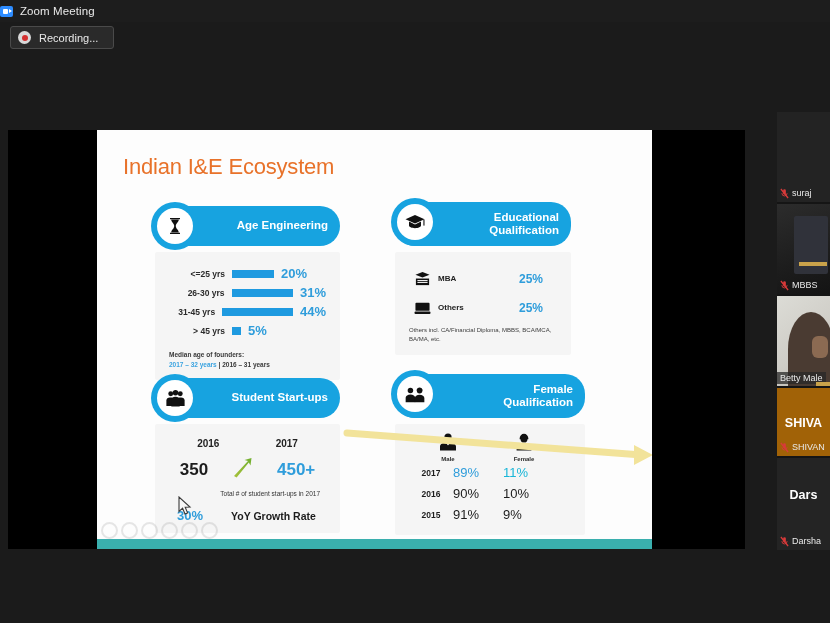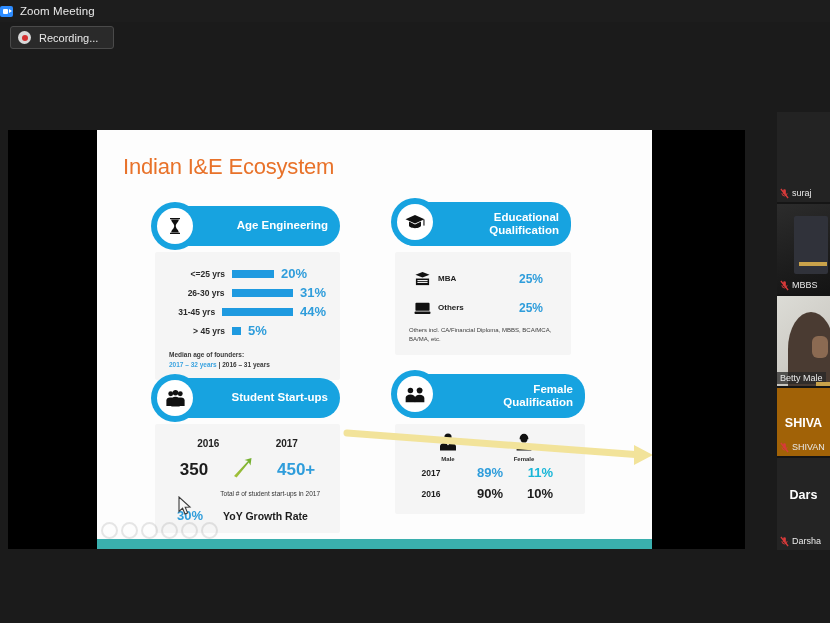--- a/index.html
+++ b/index.html
@@ -102,31 +102,31 @@
   .edu-name { flex: 1; font-size: 8px; font-weight: bold; color: #222; line-height: 1.25; padding-left: 3px; }
   .edu-pct { width: 38px; text-align: left; font-size: 12px; font-weight: bold; color: #2f9ddb; }
   .edu-note { margin-top: 5px; font-size: 6px; color: #3a3a3a; line-height: 1.55; }
 
   
   .ss-years { display: flex; justify-content: space-around; font-size: 10px; font-weight: bold; color: #222; margin-bottom: 6px; }
   .ss-vals { display: flex; align-items: center; justify-content: space-around; }
   .ss-2016 { font-size: 17px; font-weight: bold; color: #1c1c1c; }
   .ss-2017 { font-size: 17px; font-weight: bold; color: #2f9ddb; }
   .ss-note { text-align: right; font-size: 6.5px; color: #333; line-height: 1.6; margin-top: 4px; padding-right: 6px; }
-  .ss-growth { display: flex; align-items: baseline; gap: 20px; margin-top: 9px; padding-left: 8px; text-align: center; }
+  .ss-growth { display: flex; align-items: baseline; gap: 28px; margin-top: 9px; padding-left: 8px; text-align: center; }
   .ss-growth .pct { font-size: 13px; font-weight: bold; color: #2f9ddb; }
   .ss-growth .lbl { font-size: 10.5px; font-weight: bold; color: #1c1c1c; }
 
   
   .fe-head { display: flex; justify-content: flex-end; gap: 26px; padding-right: 22px; }
   .fe-col-h { width: 50px; text-align: center; }
   .fe-col-h .cap { font-size: 6px; font-weight: bold; color: #2b2b2b; margin-top: 1px; }
   .fe-row { display: flex; align-items: center; height: 21px; }
   .fe-year { width: 44px; font-size: 8.5px; font-weight: bold; color: #1d1d1d; text-align: center; }
-  .fe-cell { width: 50px; text-align: right; font-size: 13px; font-weight: bold; color: #1c1c1c; }
+  .fe-cell { width: 50px; text-align: left; font-size: 13px; font-weight: normal; color: #1c1c1c; }
   .fe-row.hi .fe-cell { color: #2f9ddb; }
   .fe-row.hi .fe-cell.f { color: #19b6d8; }
 
   
   .arrow-svg { position: absolute; left: 0; top: 0; pointer-events: none; }
 
   
   .slide-footer { position: absolute; left: 0; bottom: 0; width: 100%; height: 10px; background: #3aafae; }
   .footer-icons { position: absolute; left: 4px; bottom: 10px; display: flex; gap: 3px; opacity: .16; }
   .fi { width: 17px; height: 17px; border-radius: 50%; border: 2px solid #6b6b6b; }
@@ -346,20 +346,25 @@
           <div class="fe-row hi">
             <span class="fe-year">2017</span>
             <span class="fe-cell m">89%</span>
             <span class="fe-cell f">11%</span>
           </div>
           <div class="fe-row">
             <span class="fe-year">2016</span>
             <span class="fe-cell m">90%</span>
             <span class="fe-cell f">10%</span>
           </div>
+          <div class="fe-row">
+            <span class="fe-year">2015</span>
+            <span class="fe-cell m">91%</span>
+            <span class="fe-cell f">9%</span>
+          </div>
         </div>
       </div>
 
       <svg class="arrow-svg" width="555" height="419">
         <path d="M250 303 L545 325" stroke="#f2e39a" stroke-width="7" fill="none" stroke-linecap="round"></path>
         <path d="M537 315 L556 325 L537 335 Z" fill="#f2e39a"></path>
       </svg>
 
       <div class="footer-icons">
         <span class="fi"></span>

